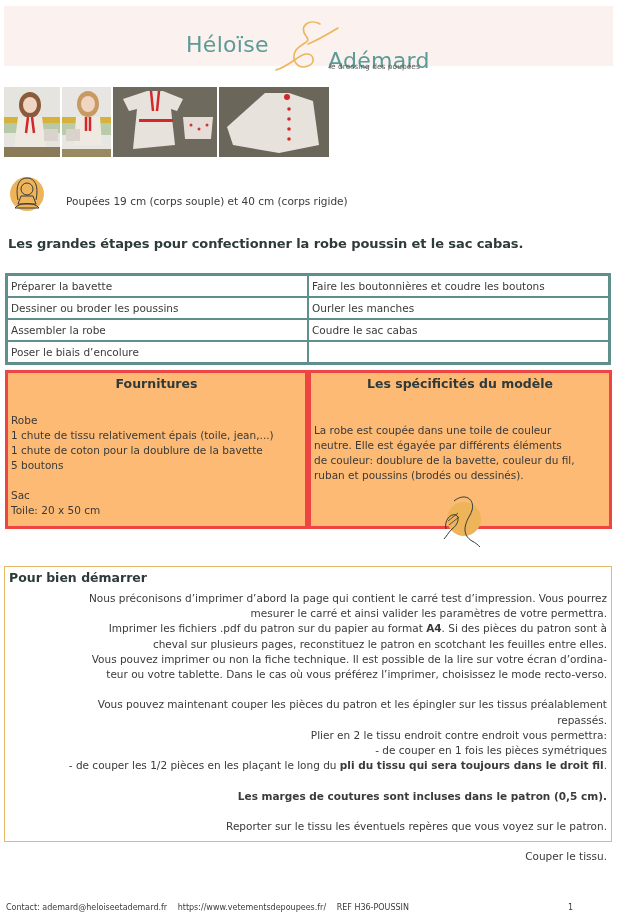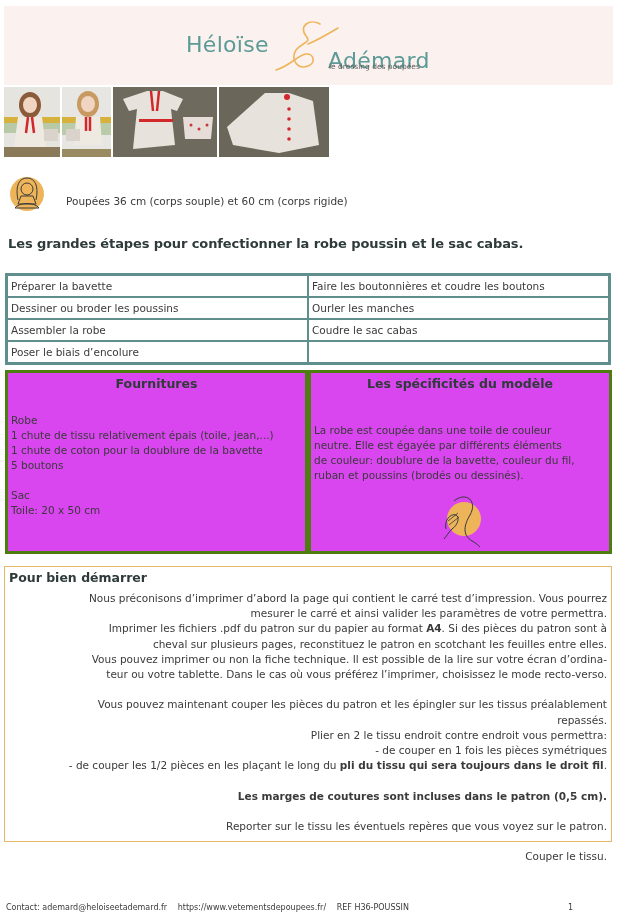--- a/index.html
+++ b/index.html
@@ -1,21 +1,21 @@
 <!DOCTYPE html>
 <html><head>
 <meta charset="utf-8">
 <style>
   * { box-sizing: border-box; margin: 0; padding: 0; }
   body {
     width: 617px; height: 917px; background: #ffffff; position: relative; overflow: hidden;
     font-family: "DejaVu Sans", sans-serif; color: #333333;
   }
   .header-banner {
-    position: absolute; left: 4px; top: 6px; width: 609px; height: 79px;
+    position: absolute; left: 4px; top: 6px; width: 609px; height: 60px;
     background: #fbf1ee;
   }
   .logo { position: absolute; left: 180px; top: 14px; width: 260px; height: 56px; }
   .logo-left { position: absolute; left: 2px; top: 12px; font-size: 22px; color: #5b9a96; letter-spacing: 0.3px; font-family: "DejaVu Sans", sans-serif; }
   .logo-right { position: absolute; left: 144px; top: 28px; font-size: 22px; color: #5b9a96; letter-spacing: 0.3px; font-family: "DejaVu Sans", sans-serif; }
   .logo-tagline { position: absolute; left: 145px; top: 42px; font-size: 7.5px; color: #5d5d5d; font-family: "DejaVu Sans", sans-serif; }
   .logo-amp { position: absolute; left: 88px; top: 0; width: 70px; height: 56px; }
 
   .photos { position: absolute; left: 4px; top: 87px; height: 70px; }
   .photo { position: absolute; top: 0; height: 70px; overflow: hidden; }
@@ -29,21 +29,21 @@
   table.steps {
     position: absolute; left: 5px; top: 273px; width: 606px; border-collapse: collapse;
     border: 3px solid #5e8f8c;
   }
   table.steps td {
     border: 2px solid #5e8f8c; height: 21.5px; font-size: 10.5px; color: #3a3a3a;
     padding: 4px 3px; width: 50%; white-space: nowrap;
   }
 
   .box {
-    position: absolute; top: 370px; height: 184px; border: 3px solid #4d7c0f; background: #d946ef;
+    position: absolute; top: 370px; height: 159px; border: 3px solid #ef4444; background: #fdba74;
   }
   .box-left { left: 5px; width: 303px; }
   .box-right { left: 308px; width: 304px; }
   .box-title { text-align: center; font-size: 12.5px; font-weight: bold; color: #2f3a3a; margin-top: 3px; }
   .box-body { font-size: 10.5px; line-height: 15px; color: #3a3a3a; padding-left: 3px; }
   .box-left .box-body { margin-top: 22px; }
   .box-right .box-body { margin-top: 32px; }
   .spacer { height: 15px; }
   .needle-icon { position: absolute; left: 121px; top: 118px; width: 58px; height: 58px; }
 
@@ -127,21 +127,21 @@
   </div>
 </div>
 
 <svg class="doll-icon" viewBox="0 0 36 40">
   <circle cx="18" cy="20" r="17" fill="#eeb45a"></circle>
   <path d="M9 26 C6 12 10 4 18 4 C26 4 30 12 27 26" fill="none" stroke="#3b3b3b" stroke-width="1"></path>
   <circle cx="18" cy="15" r="6" fill="none" stroke="#3b3b3b" stroke-width="1"></circle>
   <path d="M12 22 L24 22 L27 30 L9 30 Z" fill="none" stroke="#3b3b3b" stroke-width="1"></path>
   <path d="M6 34 C10 28 26 28 30 34 Z" fill="none" stroke="#3b3b3b" stroke-width="1"></path>
 </svg>
-<div class="doll-sizes">Poupées 36 cm (corps souple) et 60 cm (corps rigide)</div>
+<div class="doll-sizes">Poupées 19 cm (corps souple) et 40 cm (corps rigide)</div>
 
 <div class="steps-title">Les grandes étapes pour confectionner la robe poussin et le sac cabas.</div>
 <table class="steps">
   <tbody>
     <tr>
       <td>Préparer la bavette</td>
       <td>Faire les boutonnières et coudre les boutons</td>
     </tr>
     <tr>
       <td>Dessiner ou broder les poussins</td>

